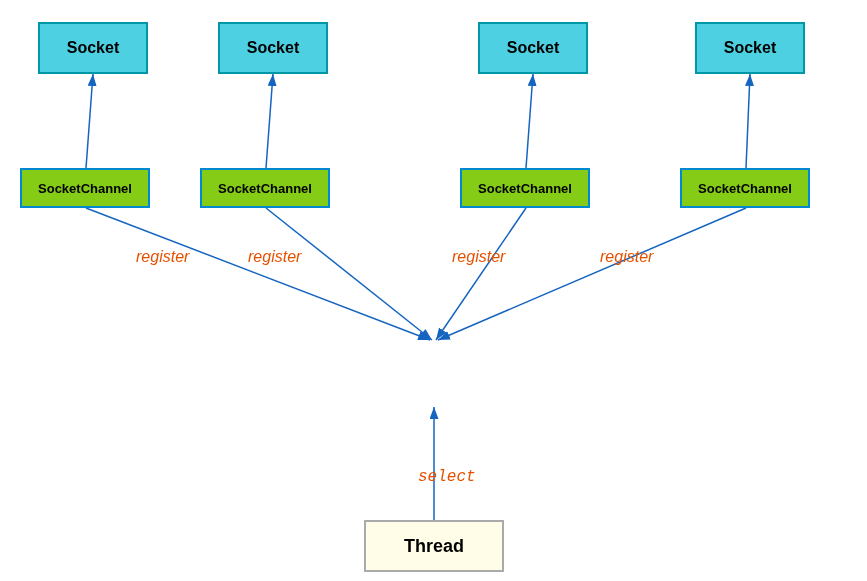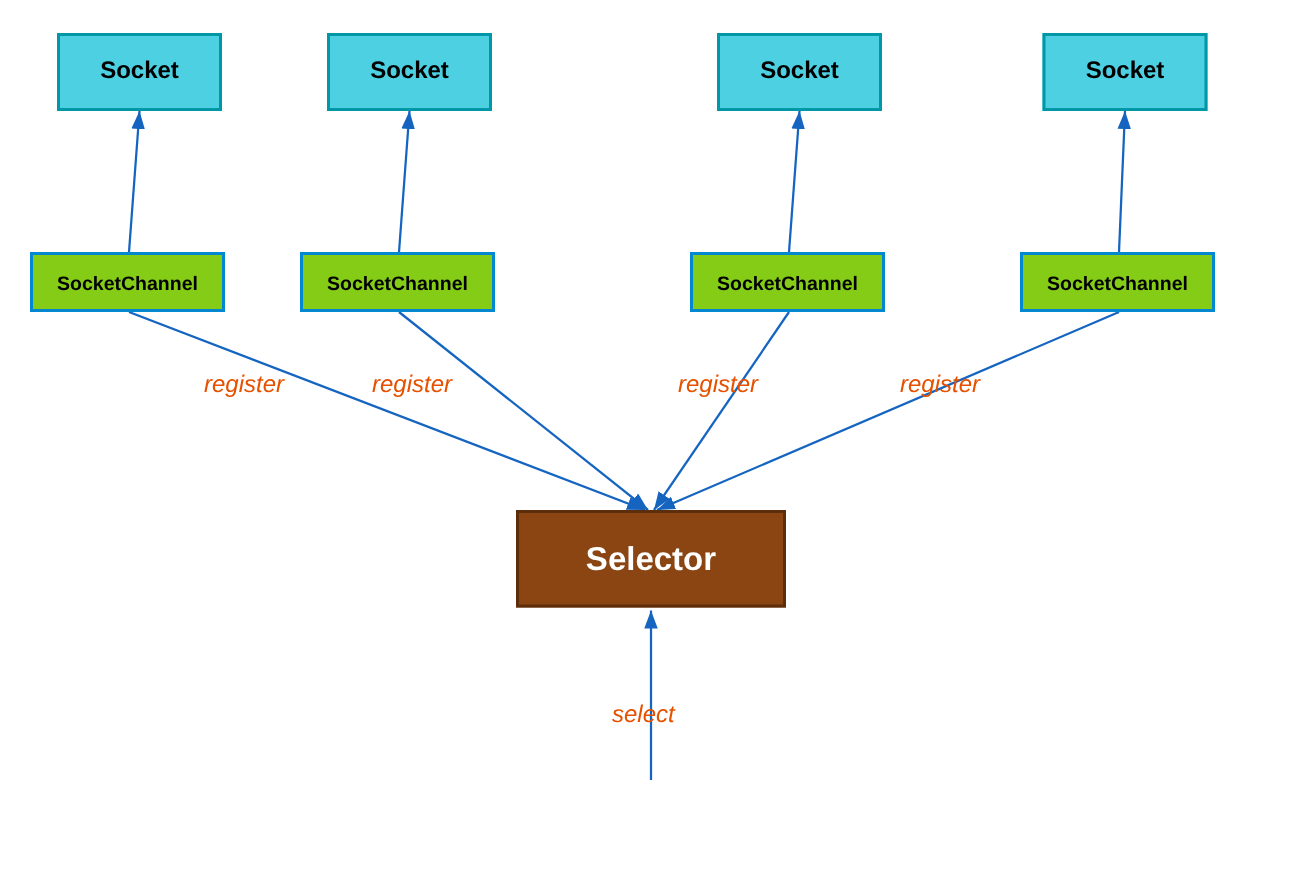--- a/index.html
+++ b/index.html
@@ -142,22 +142,22 @@
   <div class="label" style="left:248px;top:248px;">
     <span>register</span>
   </div>
   <div class="label" style="left:452px;top:248px;">
     <span>register</span>
   </div>
   <div class="label" style="left:600px;top:248px;">
     <span>register</span>
   </div>
 
-  <div class="box selector-box" style="left:344px;top:340px;">
-    <span>Selector</span>
-  </div>
 
-  <div class="label" style="left:408px;top:468px;">
+  <div class="label" style="left:418px;top:468px;font-family:Liberation Mono, monospace;">
     <span>select</span>
   </div>
 
+  <div class="box thread-box" style="left:364px;top:520px;">
+    <span>Thread</span>
+  </div>
 
 </div>
 
 </body></html>

